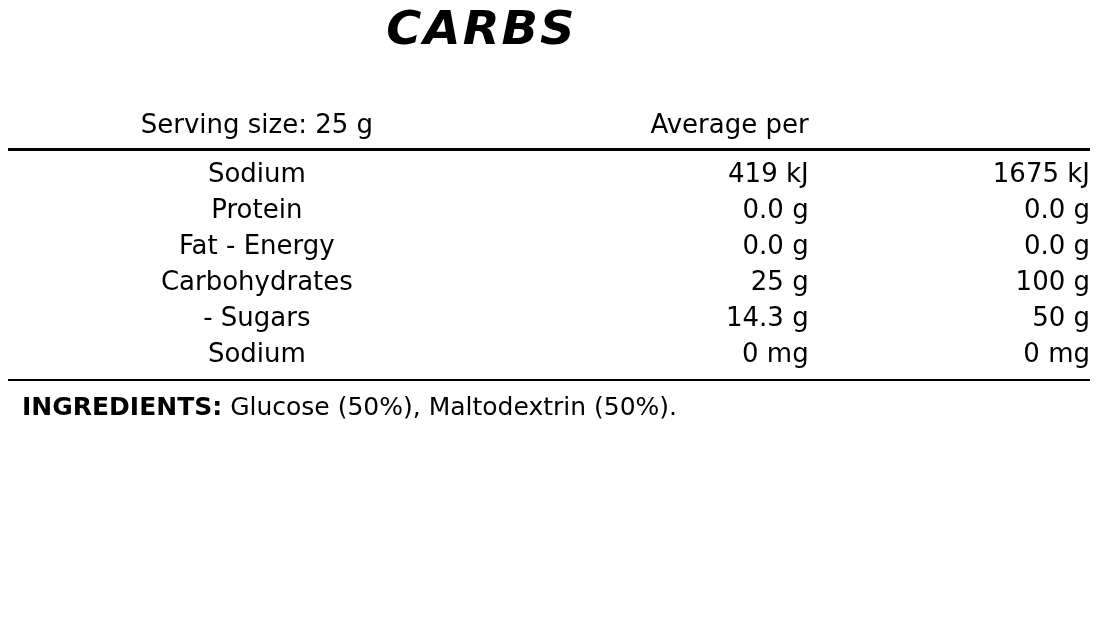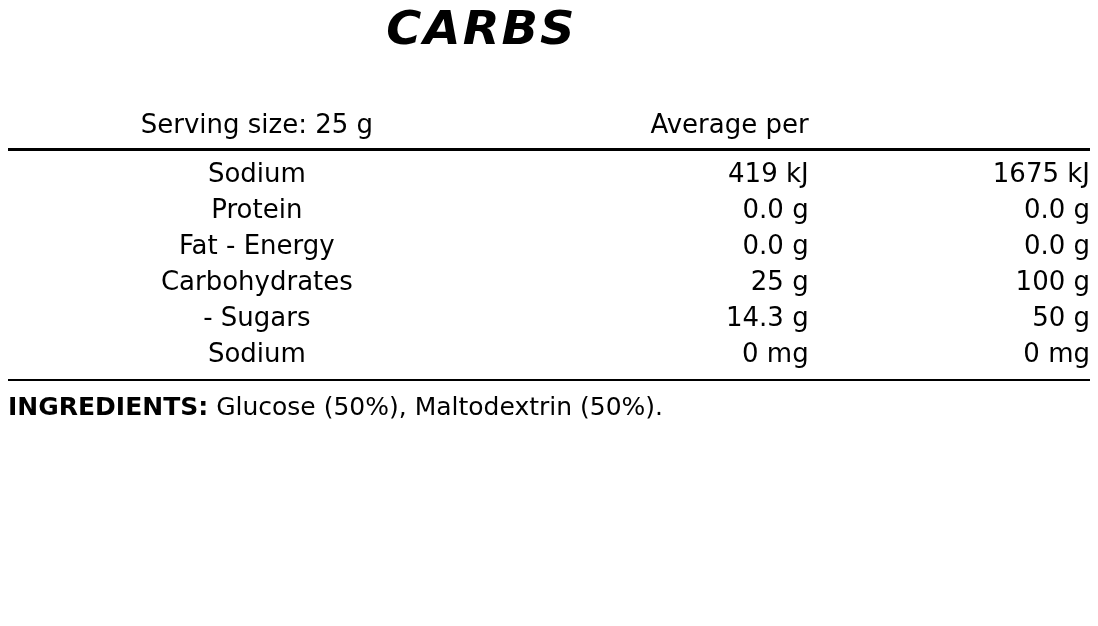--- a/index.html
+++ b/index.html
@@ -87,21 +87,21 @@
     width: 100%;
   }
 
   .row td {
     padding-top: 7px;
   }
   .indent { padding-left: 44px; }
 
   
   .ingredients {
-    padding: 10px 8px 0 8px;
+    padding: 10px 8px 0 22px;
     font-size: 25px;
     line-height: 32px;
   }
   .ingredients .lead {
     font-weight: 700;
   }
 </style>
 </head>
 <body>
 

